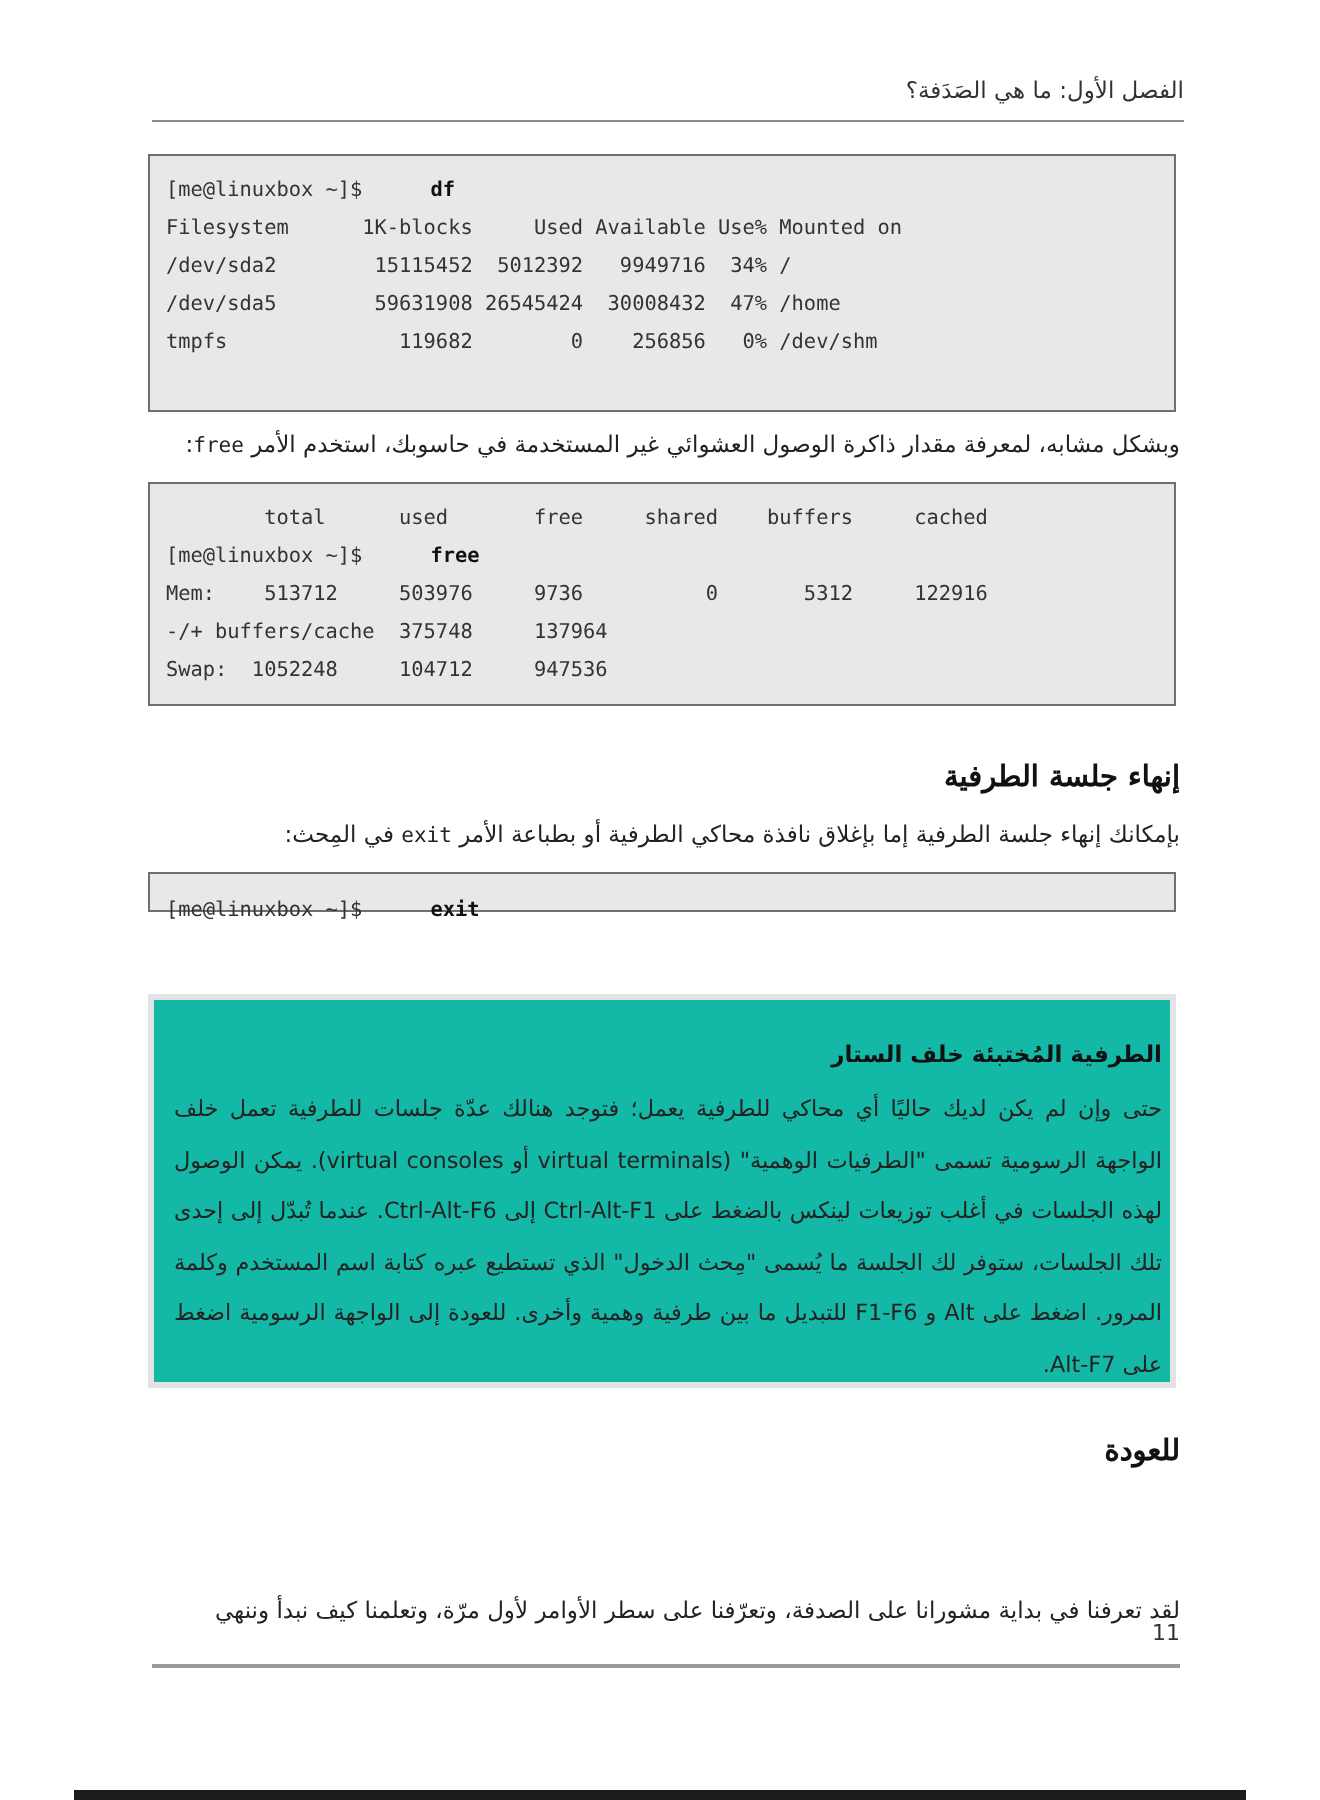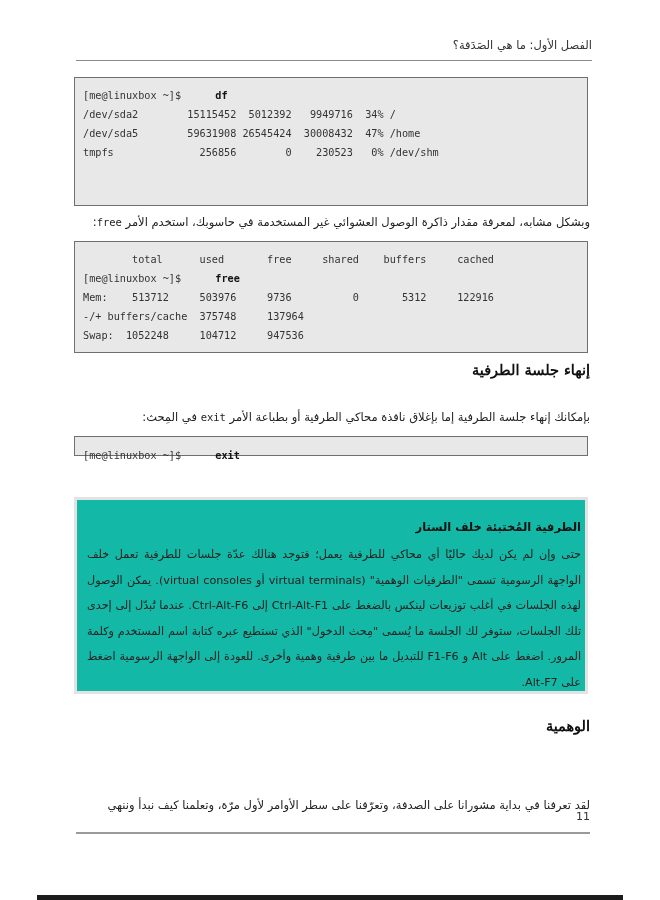--- a/index.html
+++ b/index.html
@@ -102,52 +102,53 @@
   }
 </style>
 </head>
 <body>
 
 <div class="abs running-header rtl">الفصل الأول: ما هي الصَدَفة؟</div>
 <div class="abs header-rule"></div>
 
 <div class="abs code-box" style="top:77px; height:129px;">
   <div class="code-line"><span>[me@linuxbox ~]$ </span><b>df</b></div>
+  <div class="code-line">Filesystem      1K-blocks     Used Available Use% Mounted on</div>
   <div class="code-line">/dev/sda2        15115452  5012392   9949716  34% /</div>
   <div class="code-line">/dev/sda5        59631908 26545424  30008432  47% /home</div>
-  <div class="code-line">tmpfs              256856        0    230523   0% /dev/shm</div>
+  <div class="code-line">tmpfs              119682        0    256856   0% /dev/shm</div>
 </div>
 
 <div class="abs para rtl" style="top:214px;">
   <span>وبشكل مشابه، لمعرفة مقدار ذاكرة الوصول العشوائي غير المستخدمة في حاسوبك، استخدم الأمر </span><span class="mono-inline">free</span><span>:</span>
 </div>
 
 <div class="abs code-box" style="top:241px; height:112px;">
   <div class="code-line">        total      used       free     shared    buffers     cached</div>
   <div class="code-line"><span>[me@linuxbox ~]$ </span><b>free</b></div>
   <div class="code-line">Mem:    513712     503976     9736          0       5312     122916</div>
   <div class="code-line">-/+ buffers/cache  375748     137964</div>
   <div class="code-line">Swap:  1052248     104712     947536</div>
 </div>
 
-<div class="abs section-heading rtl" style="top:361px;text-align:right;">إنهاء جلسة الطرفية</div>
+<div class="abs section-heading rtl" style="top:380px;text-align:right;">إنهاء جلسة الطرفية</div>
 
 <div class="abs para rtl" style="top:409px;">
   <span>بإمكانك إنهاء جلسة الطرفية إما بإغلاق نافذة محاكي الطرفية أو بطباعة الأمر </span><span class="mono-inline">exit</span><span> في المِحث:</span>
 </div>
 
 <div class="abs code-box" style="top:436px; height:20px; padding-top:9px;">
   <div class="code-line"><span>[me@linuxbox ~]$ </span><b>exit</b></div>
 </div>
 
 <div class="abs sidebar-box rtl">
   <div class="sidebar-title">الطرفية المُختبئة خلف الستار</div>
   <div class="sidebar-body">حتى وإن لم يكن لديك حاليًا أي محاكي للطرفية يعمل؛ فتوجد هنالك عدّة جلسات للطرفية تعمل خلف الواجهة الرسومية تسمى "الطرفيات الوهمية" (virtual terminals أو virtual consoles). يمكن الوصول لهذه الجلسات في أغلب توزيعات لينكس بالضغط على Ctrl-Alt-F1 إلى Ctrl-Alt-F6. عندما تُبدّل إلى إحدى تلك الجلسات، ستوفر لك الجلسة ما يُسمى "مِحث الدخول" الذي تستطيع عبره كتابة اسم المستخدم وكلمة المرور. اضغط على Alt و F1-F6 للتبديل ما بين طرفية وهمية وأخرى. للعودة إلى الواجهة الرسومية اضغط على Alt-F7.</div>
 </div>
 
-<div class="abs section-heading rtl" style="top:717px;">الوهمية</div>
+<div class="abs section-heading rtl" style="top:717px;">للعودة</div>
 
 <div class="abs para rtl" style="top:797px;">لقد تعرفنا في بداية مشورانا على الصدفة، وتعرّفنا على سطر الأوامر لأول مرّة، وتعلمنا كيف نبدأ وننهي</div>
 
 <div class="abs page-number">11</div>
 <div class="abs footer-rule"></div>
 
 <div class="abs bottom-bar"></div>
 
 </body></html>

